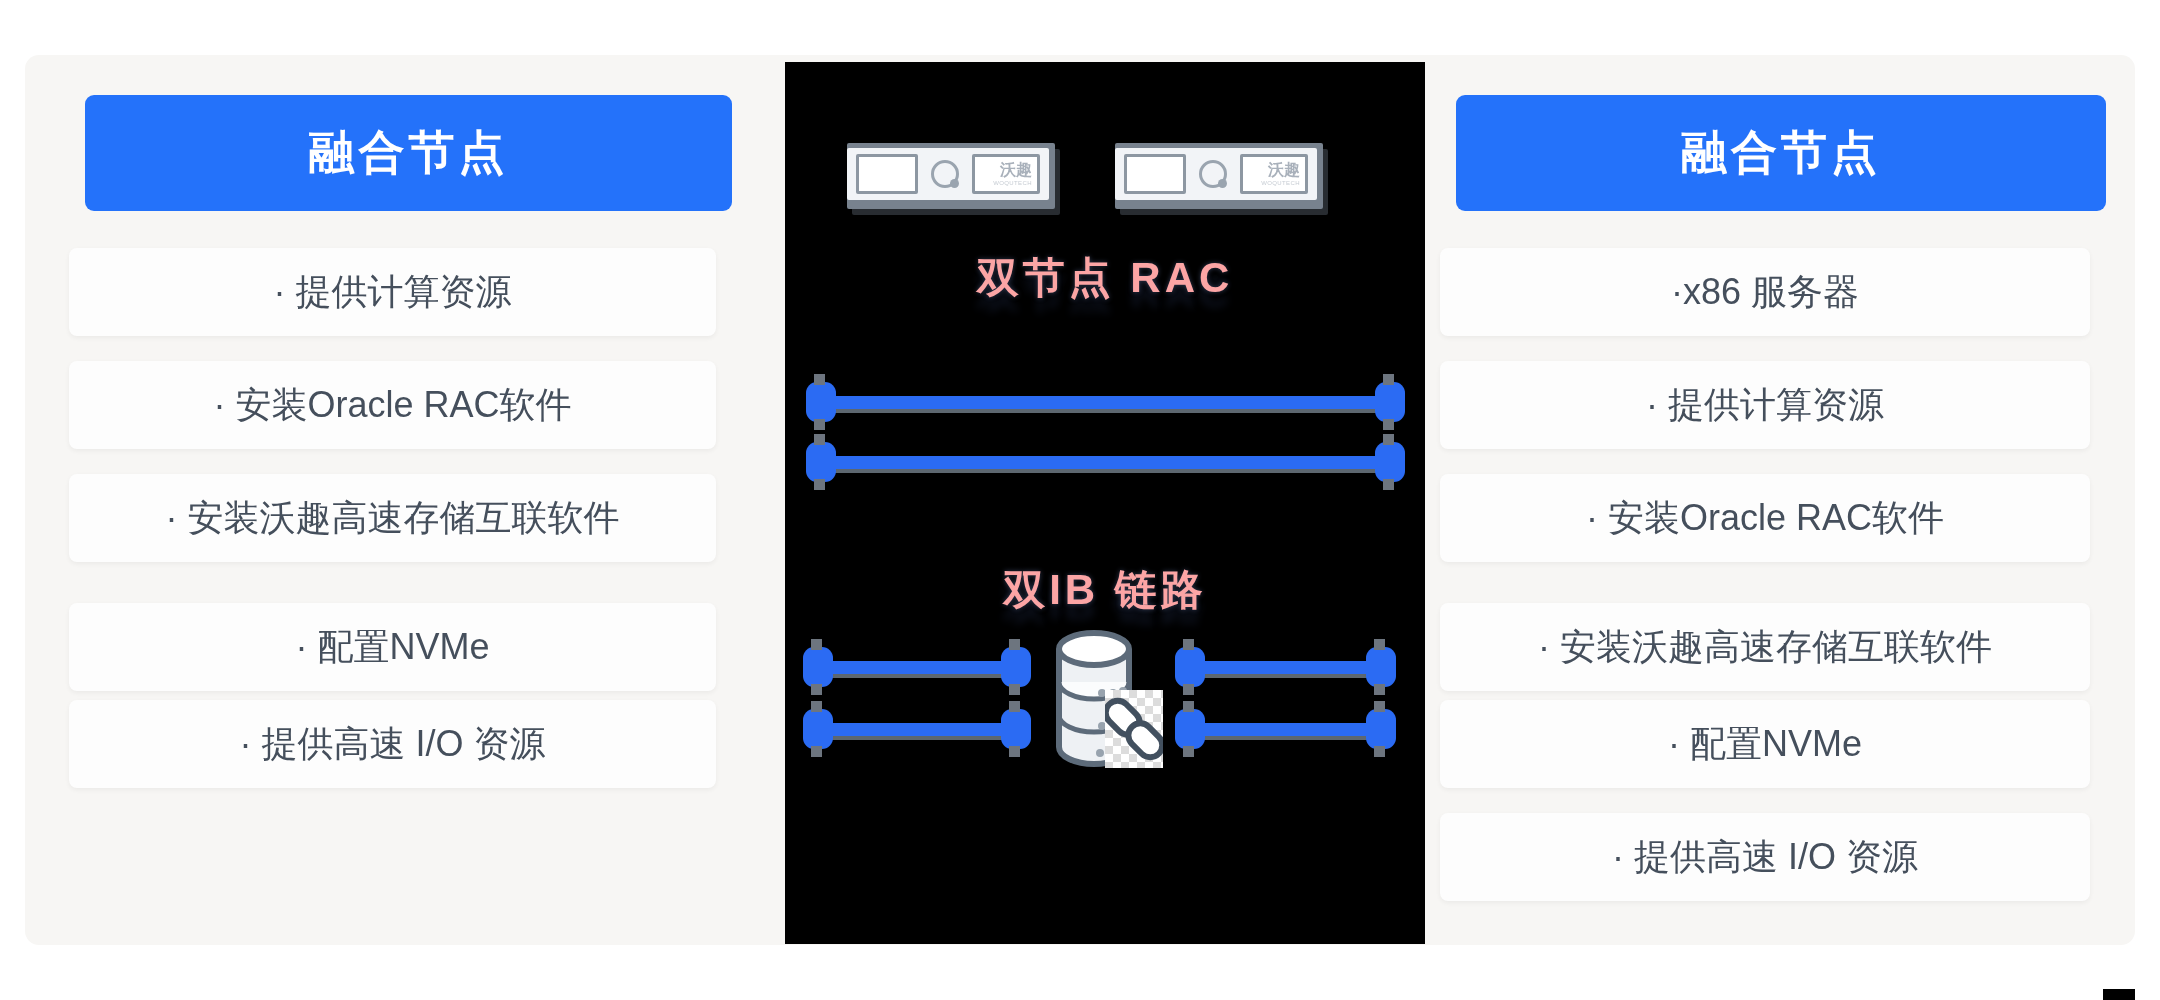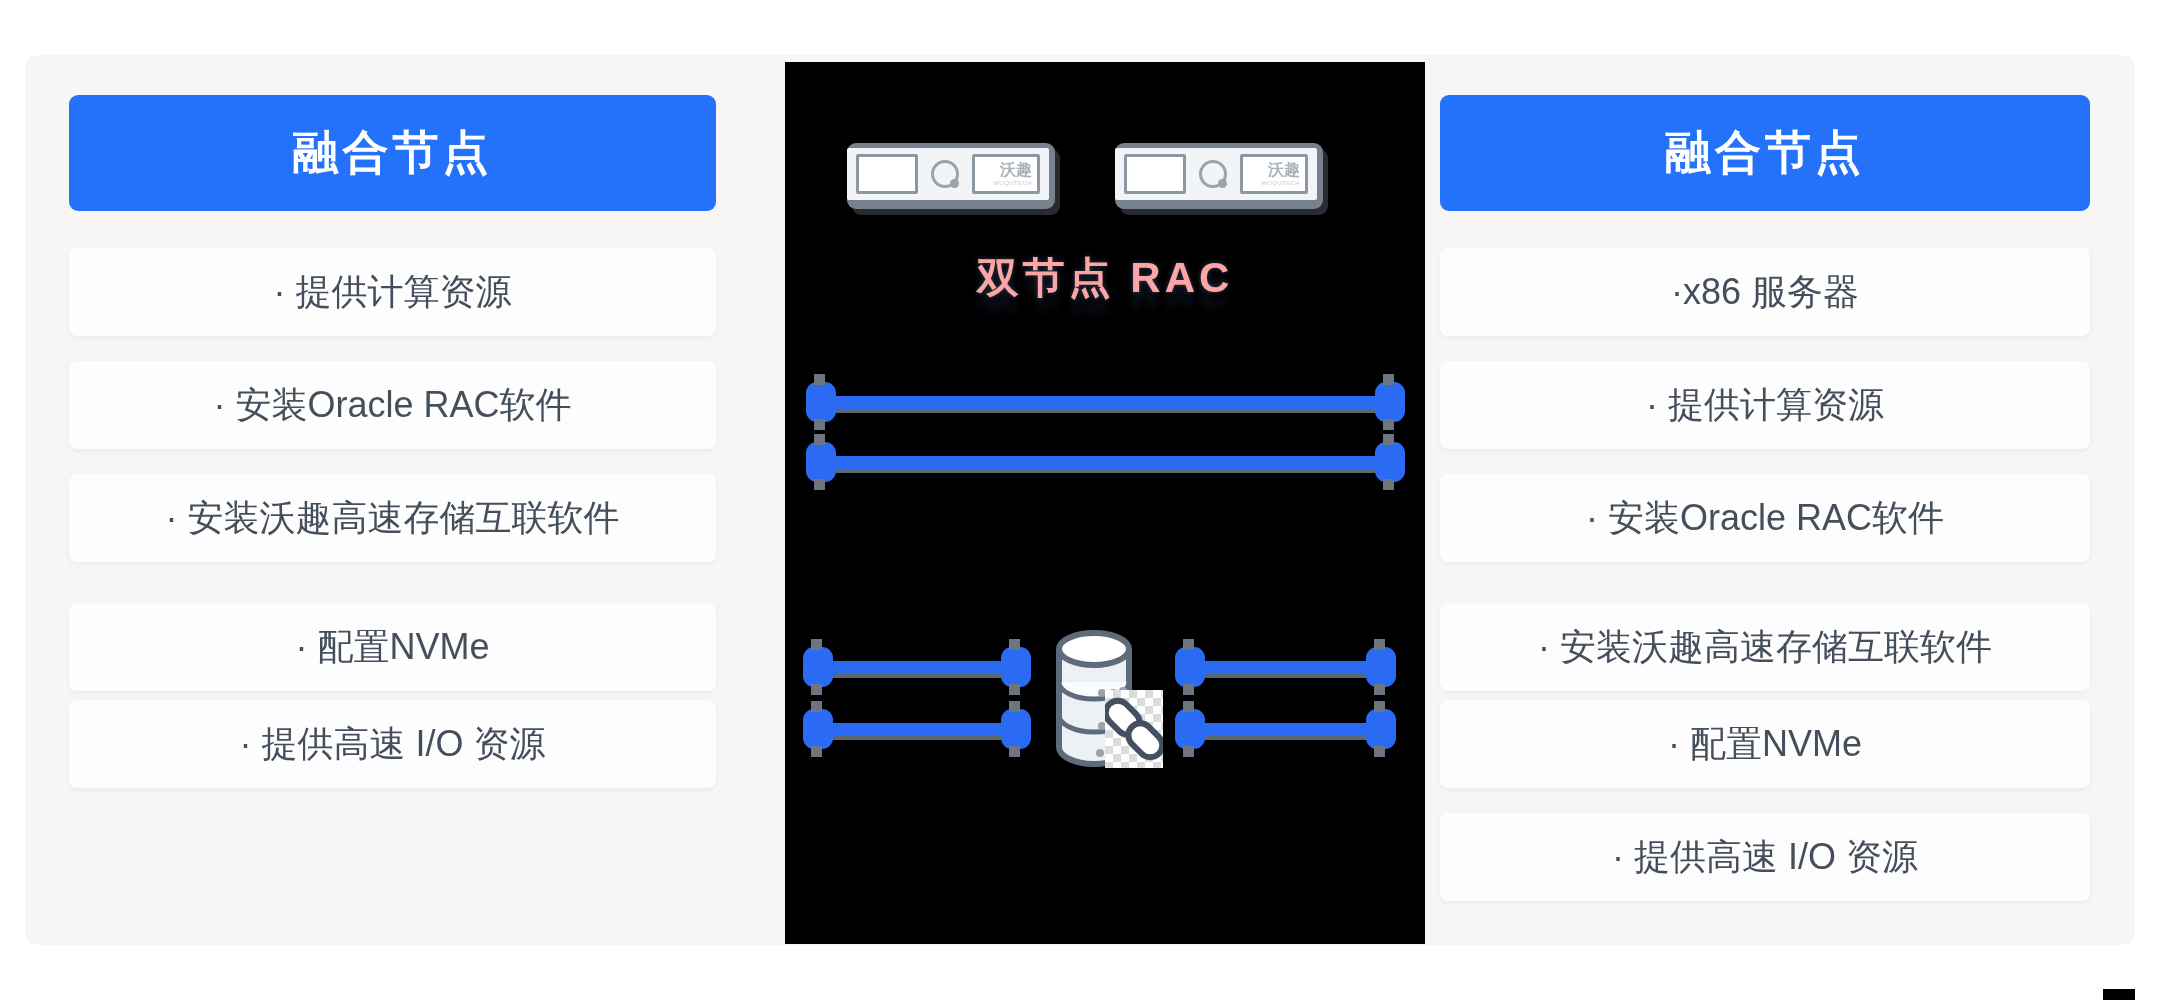--- a/index.html
+++ b/index.html
@@ -13,38 +13,38 @@
     font-family:"Liberation Sans","DejaVu Sans",sans-serif;}
   .stage{position:absolute;left:0;top:0;width:2160px;height:1000px;}
 
   .container{position:absolute;left:25px;top:55px;width:2110px;height:890px;
     background:#f7f6f4;border-radius:14px;}
 
   
   .col{position:absolute;top:0;height:890px;}
   .col-left{left:44px;width:647px;}
   .col-right{left:1415px;width:650px;}
-  .col-header{position:absolute;left:0;top:40px;width:100%;height:116px;
+  .col-header{position:absolute;left:16px;top:40px;width:100%;height:116px;
     background:var(--accent);border-radius:9px;display:flex;align-items:center;justify-content:center;
     color:#ffffff;font-size:46px;font-weight:bold;letter-spacing:4px;}
   .card{position:absolute;left:0;width:100%;height:88px;background:#fdfdfd;border-radius:8px;
     box-shadow:0 2px 5px rgba(0,0,0,0.05);display:flex;align-items:center;justify-content:center;
     color:var(--ink);font-size:36px;}
   .card:nth-of-type(2){top:193px;}
   .card:nth-of-type(3){top:306px;text-align:center;}
   .card:nth-of-type(4){top:419px;}
   .card:nth-of-type(5){top:548px;}
   .card:nth-of-type(6){top:645px;}
   .card:nth-of-type(7){top:758px;}
 
   
   .center{position:absolute;left:760px;top:7px;width:640px;height:882px;background:#000000;}
 
   
-  .server{position:absolute;top:81px;width:208px;height:66px;background:#78828e;border-radius:9px;
+  .server{position:absolute;top:81px;width:208px;height:66px;background:#78828e;border-radius:2px;
     box-shadow:5px 6px 0 rgba(72,80,90,0.55);padding:5px 6px 9px 0;}
   .server.s1{left:62px;}
   .server.s2{left:330px;}
   .srv-body{width:100%;height:100%;background:#f2f4f7;border-radius:2px;
     display:flex;align-items:center;justify-content:space-between;padding:0 9px;}
   .srv-slot{background:#ffffff;border:3px solid #8d97a2;height:40px;border-radius:2px;}
   .srv-slot.sl{width:62px;}
   .srv-slot.sr{width:68px;display:flex;flex-direction:column;align-items:flex-end;justify-content:center;padding-right:5px;}
   .brand{color:#a9b1bb;font-size:16px;font-weight:bold;line-height:1;}
   .brand-sub{color:#c6ccd3;font-size:6px;letter-spacing:0.4px;line-height:1;margin-top:2px;}
@@ -155,20 +155,21 @@
           <div class="srv-slot sl"></div>
           <div class="logo"></div>
           <div class="srv-slot sr">
             <span class="brand">沃趣</span>
             <span class="brand-sub">WOQUTECH</span>
           </div>
         </div>
       </div>
 
       <div class="c-label top">双节点 RAC</div>
+      <div class="c-label bottom">双IB 链路</div>
 
       <div class="cable long1">
         <div class="rod"></div>
         <div class="knob l"></div>
         <div class="knob r"></div>
       </div>
       <div class="cable long2">
         <div class="rod"></div>
         <div class="knob l"></div>
         <div class="knob r"></div>

